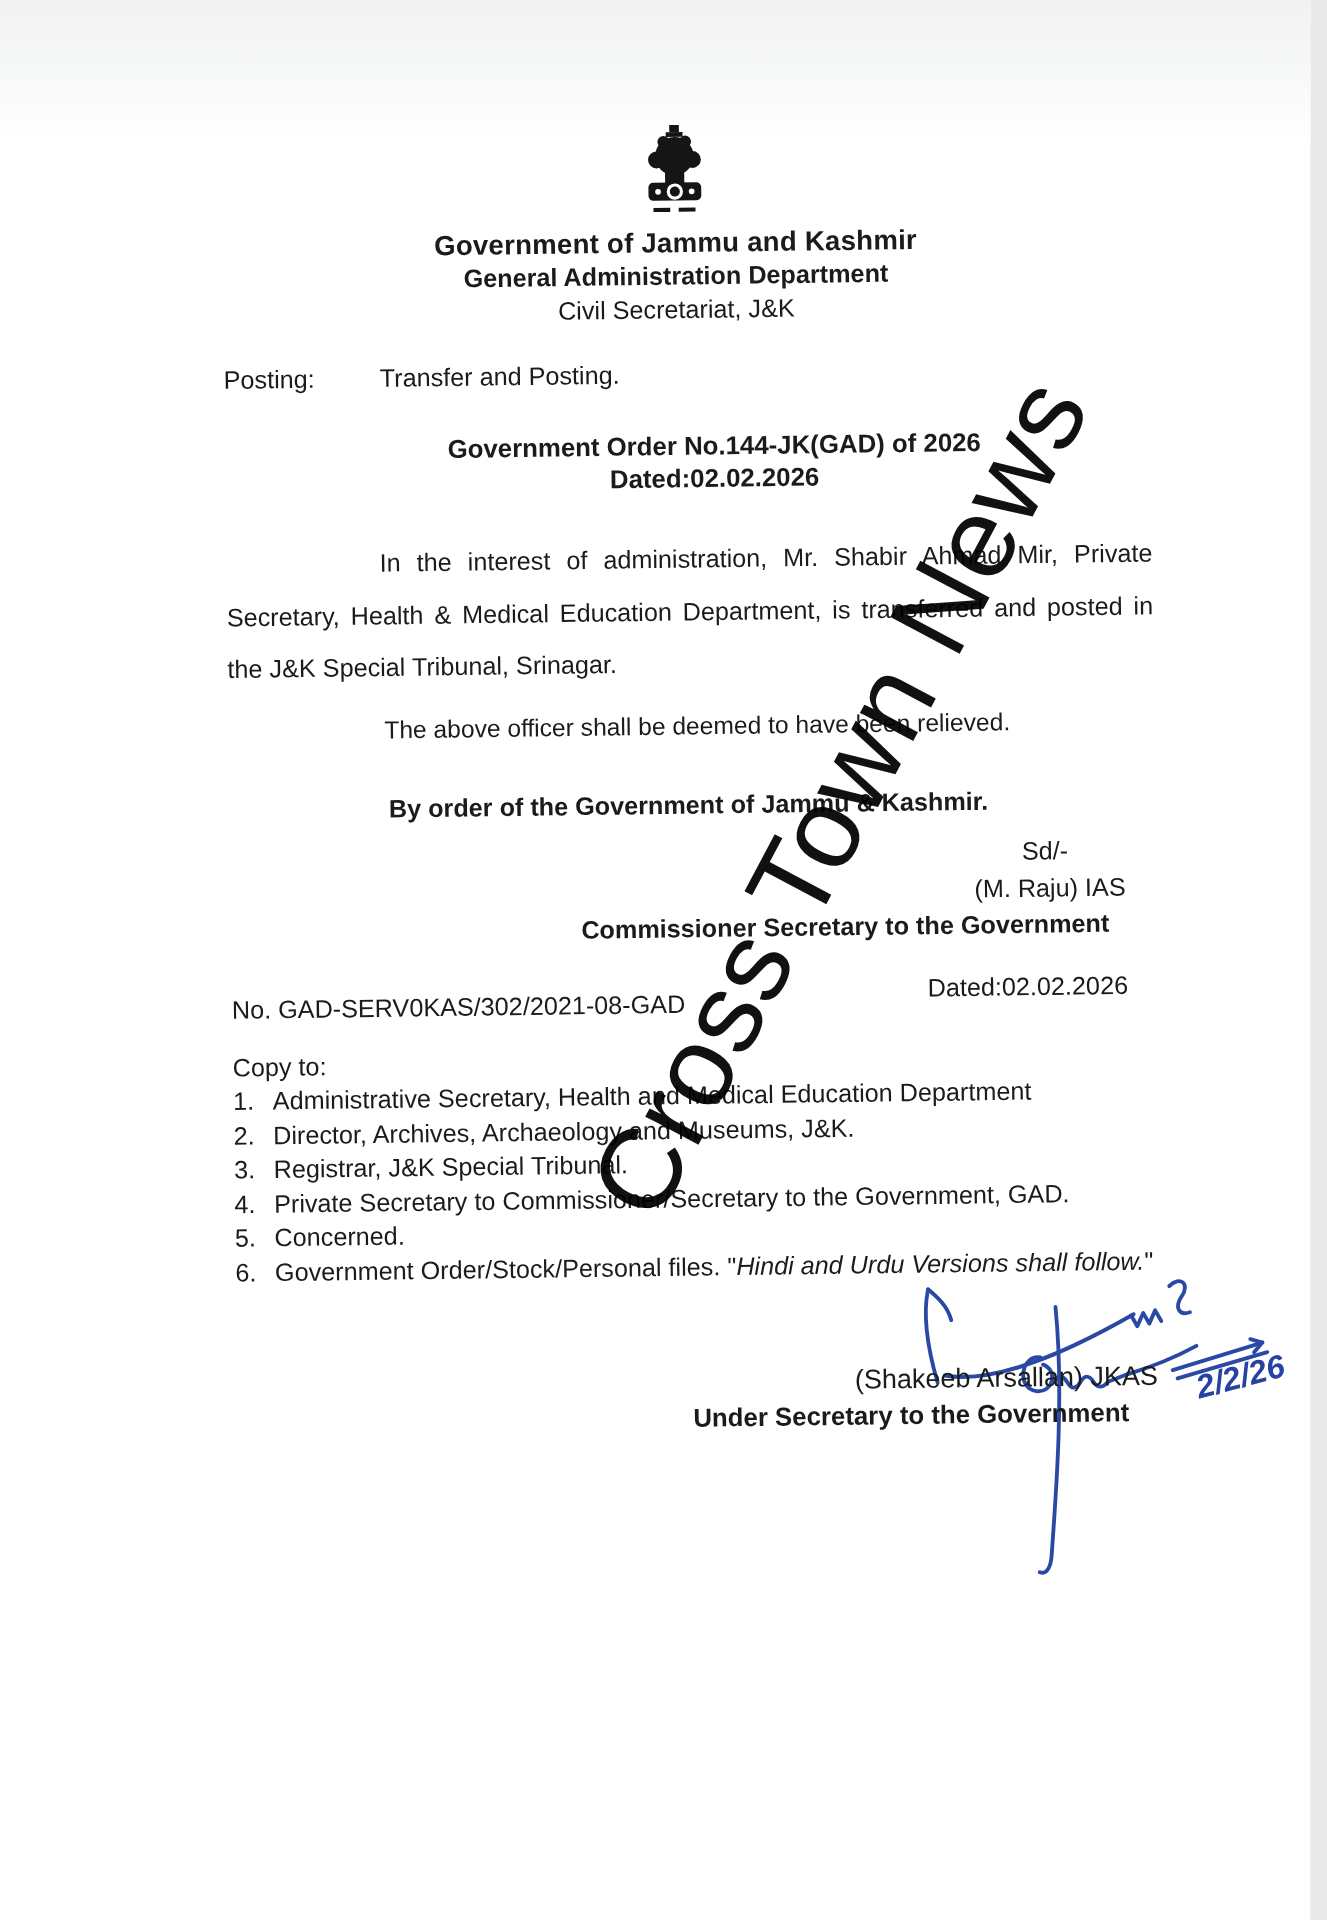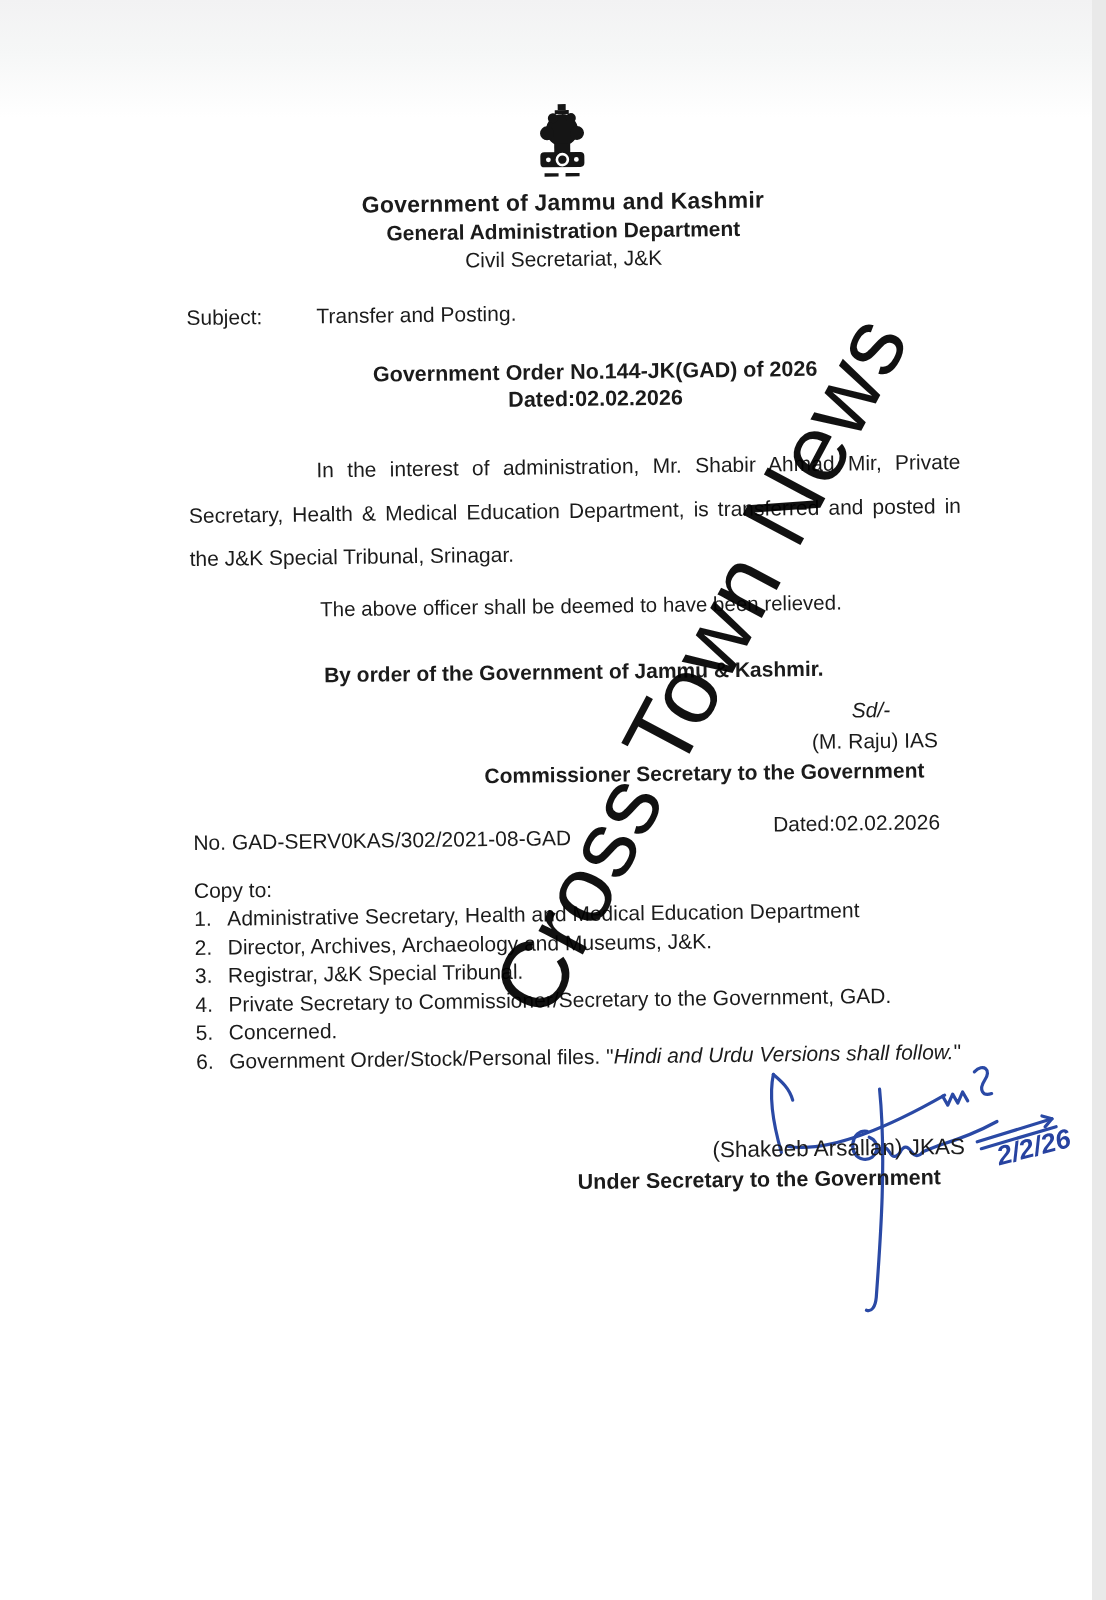--- a/index.html
+++ b/index.html
@@ -31,21 +31,21 @@
   .subject-value{position:absolute;left:315px;top:306px;font-size:21px;}
   
   .order-head{position:absolute;left:94px;right:0;top:364px;text-align:center;font-weight:bold;font-size:21.5px;line-height:27px;}
   
   .para1{
     position:absolute;left:185px;top:450px;width:772px;
     font-size:21px;line-height:43.5px;text-align:justify;text-indent:128px;
   }
   .para2{position:absolute;left:315px;top:599px;font-size:20.5px;}
   .by-order{position:absolute;left:318px;top:665px;font-size:21px;font-weight:bold;}
-  .sd{position:absolute;left:845px;top:707px;font-size:21px;font-style:italic;}
+  .sd{position:absolute;left:845px;top:707px;font-size:21px;}
   .sig-name{position:absolute;left:805px;top:738px;font-size:21px;}
   .sig-desig{position:absolute;left:477px;top:768px;font-size:21px;font-weight:bold;}
   
   .ref-no{position:absolute;left:185px;top:831px;font-size:21px;}
   .ref-dated{position:absolute;left:765px;top:820px;font-size:21px;}
   
   .copy{position:absolute;left:185px;top:877px;width:795px;font-size:21px;}
   .copy-label{line-height:28px;}
   .copy-row{display:flex;line-height:28.6px;}
   .copy-num{width:33px;flex:0 0 33px;}
@@ -91,21 +91,21 @@
         <circle cx="30" cy="56.5" r="6.8" fill="#ffffff"></circle>
         <circle cx="30" cy="56.5" r="4.2" fill="#151515"></circle>
         <circle cx="16" cy="56.5" r="2.4" fill="#ffffff"></circle>
         <circle cx="44" cy="56.5" r="2.4" fill="#ffffff"></circle>
       </svg>
       <div class="h1">Government of Jammu and Kashmir</div>
       <div class="h2">General Administration Department</div>
       <div class="h3">Civil Secretariat, J&amp;K</div>
     </div>
 
-    <div class="subject-label">Subject:</div>
+    <div class="subject-label">Posting:</div>
     <div class="subject-value">Transfer and Posting.</div>
 
     <div class="order-head">
       <div>Government Order No.144-JK(GAD) of 2026</div>
       <div>Dated:02.02.2026</div>
     </div>
 
     <div class="para1">In the interest of administration, Mr. Shabir Ahmad Mir, Private Secretary, Health &amp; Medical Education Department, is transferred and posted in the J&amp;K Special Tribunal, Srinagar.</div>
     <div class="para2">The above officer shall be deemed to have been relieved.</div>
     <div class="by-order">By order of the Government of Jammu &amp; Kashmir.</div>

